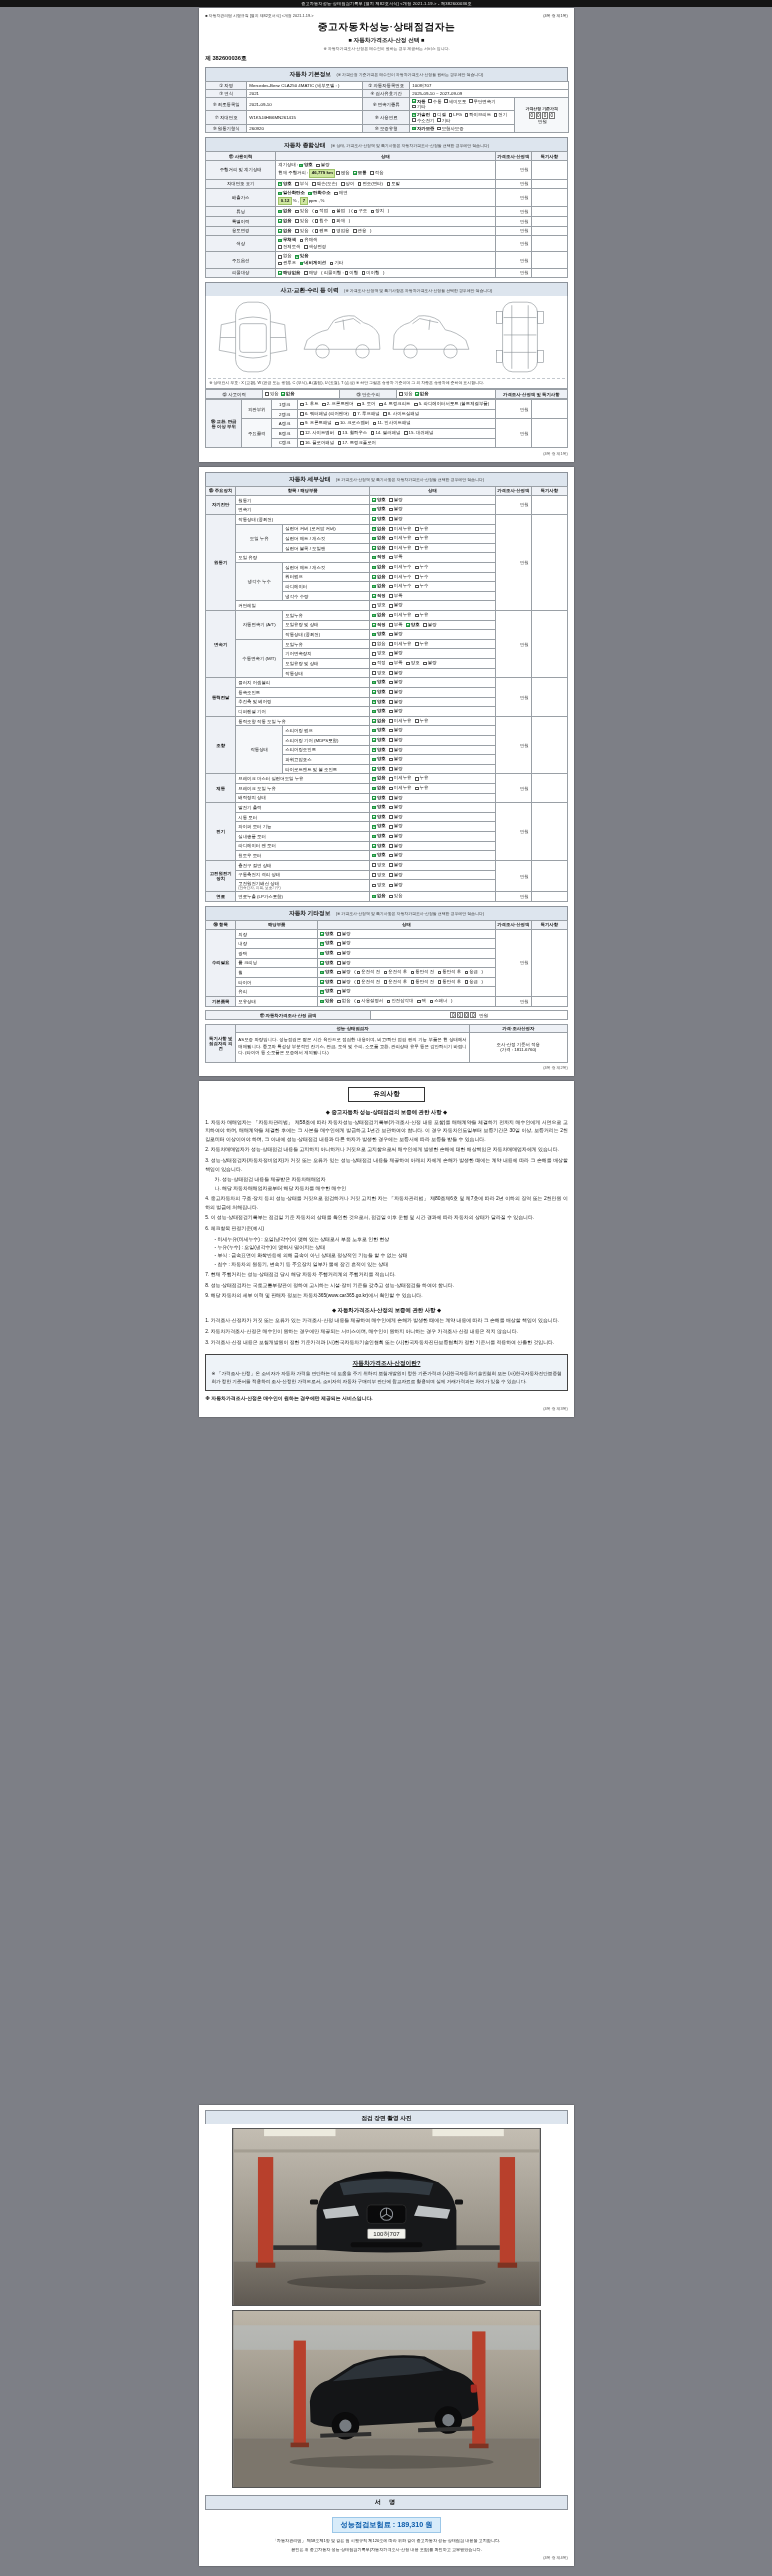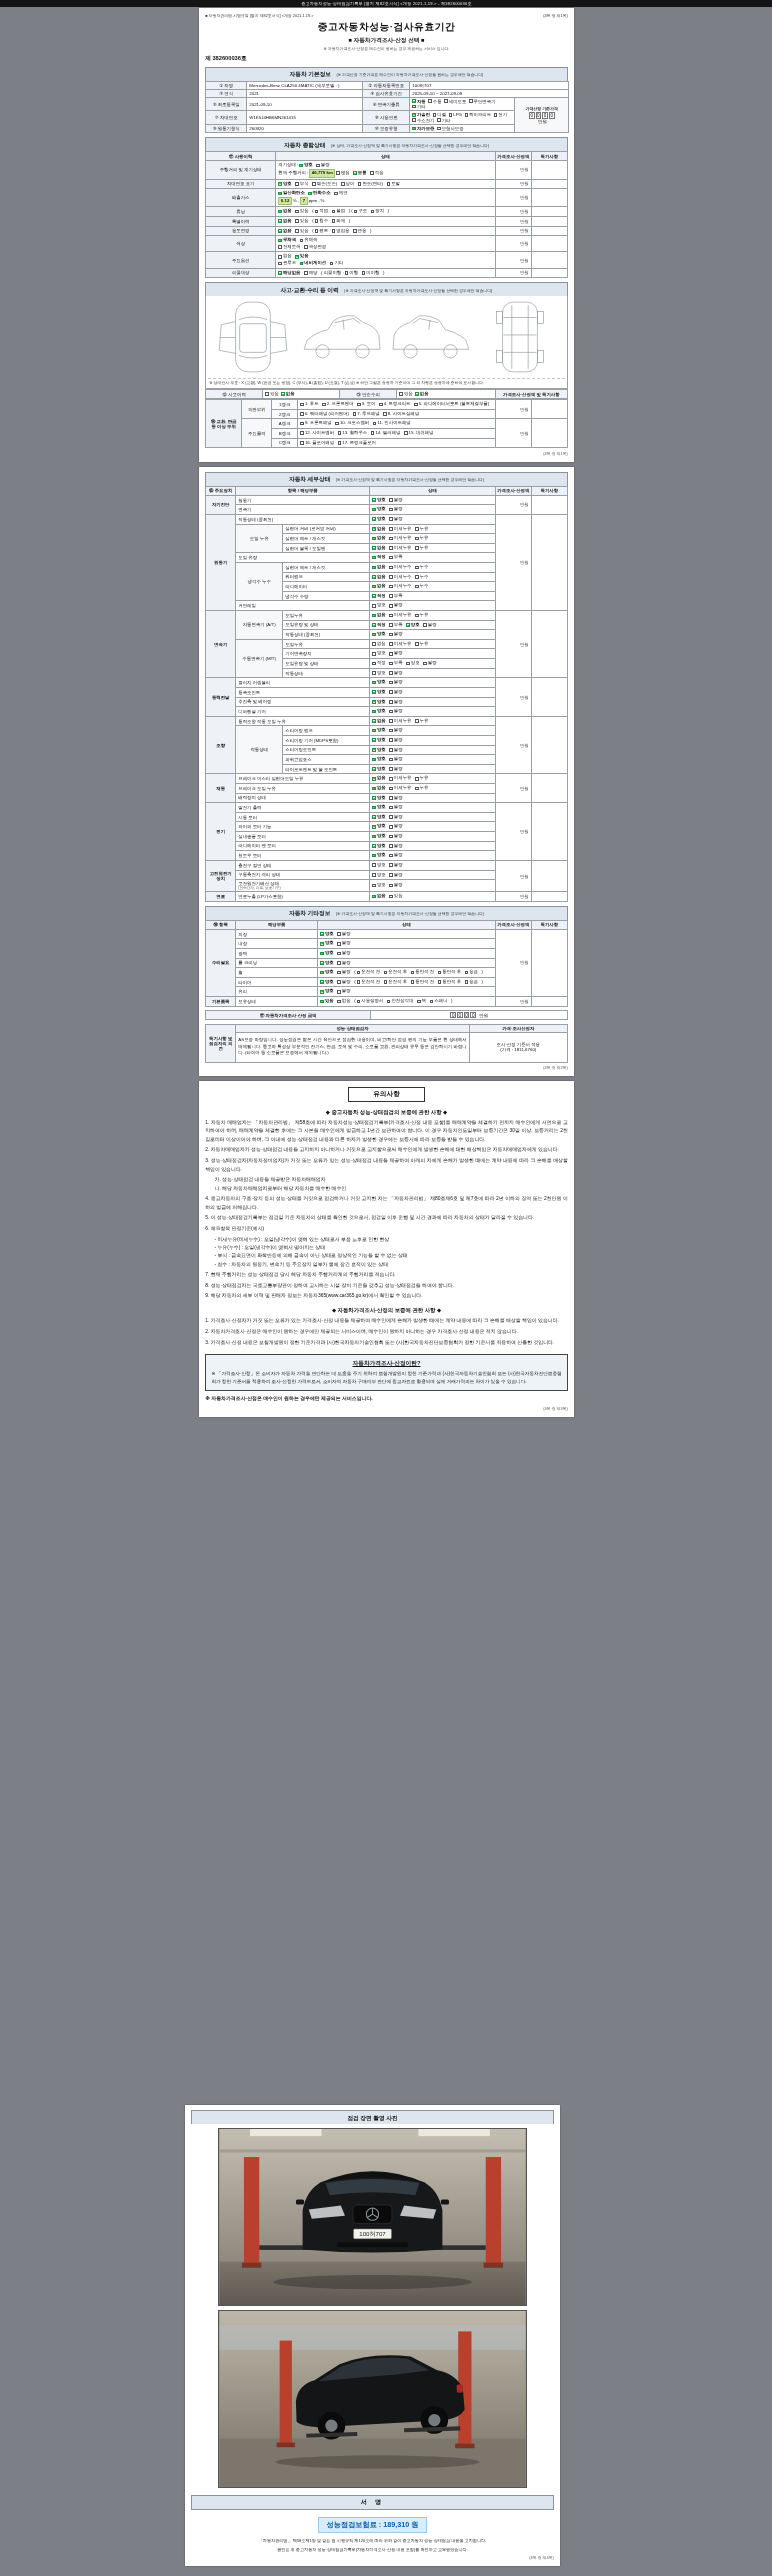--- a/index.html
+++ b/index.html
@@ -1,21 +1,21 @@
 <!DOCTYPE html>
 <html style="font-size:8.2px"><head>
 <meta charset="utf-8">
 <style>
 *{box-sizing:border-box;margin:0;padding:0}
 body{width:773px;height:2576px;background:#7d7f86;font-family:"Liberation Sans","DejaVu Sans",sans-serif;color:#111;position:relative;overflow:hidden}
 .topbar{height:6.7px;background:#141414;color:#e8e8e8;font-size:4.1px;display:flex;align-items:center;justify-content:center;letter-spacing:0.2px}
 .page{width:375px;margin:0 auto;background:#fff;padding:5.2px 6.2px 6.2px;box-shadow:0 0 1.5px rgba(0,0,0,.45)}
 #pageA{margin-top:1.5px}
 .page+.page{margin-top:4.6px}
-#pageD{position:absolute;left:185px;top:2105px;margin:0}
+#pageD{position:absolute;left:199px;top:2105px;margin:0}
 .row-split{display:flex;justify-content:space-between;font-size:3.9px;color:#333}
 .doc-title{text-align:center;font-size:9.8px;font-weight:bold;letter-spacing:0.5px;margin-top:3.1px}
 .select-line{text-align:center;font-size:5.7px;font-weight:bold;margin-top:2.1px}
 .select-note{text-align:center;font-size:3.9px;color:#444;margin-top:1px}
 .doc-no{font-size:5.7px;font-weight:bold;margin:4.1px 0 2.1px}
 .band{border:0.5px solid #8d939b;border-bottom:none;background:#dde5ee;text-align:center;padding:1.5px 2.1px;margin-top:4.1px}
 .band .band-title{font-weight:bold;font-size:5.7px}
 .band .band-note{font-size:3.9px;color:#333;margin-left:3.1px}
 .tbl{width:100%;border-collapse:collapse;table-layout:fixed}
 .tbl td,.tbl th{border:0.5px solid #9aa0a6;font-size:4.4px;padding:1px 2.1px;vertical-align:middle;word-break:break-all}
@@ -73,21 +73,21 @@
 
 <div class="topbar">
   <span>중고자동차성능·상태점검기록부 [별지 제82호서식] &lt;개정 2021.1.19.&gt; - 제382600036호</span>
 </div>
 
 <div class="page" id="pageA">
   <div class="row-split">
     <span>■ 자동차관리법 시행규칙 [별지 제82호서식] &lt;개정 2021.1.19.&gt;</span>
     <span>(4쪽 중 제1쪽)</span>
   </div>
-  <div class="doc-title">중고자동차성능·검사유효기간</div>
+  <div class="doc-title">중고자동차성능·상태점검자는</div>
   <div class="select-line">■ 자동차가격조사·산정 선택 ■</div>
   <div class="select-note">※ 자동차가격조사·산정은 매수인이 원하는 경우 제공하는 서비스 입니다.</div>
   <div class="doc-no">제 382600036호</div>
 
   <div class="band">
     <span class="band-title">자동차 기본정보</span>
     <span class="band-note">(※ 가격산정 기준가격은 매수인이 자동차가격조사·산정을 원하는 경우에만 적습니다)</span>
   </div>
   <table class="tbl">
     <colgroup>

